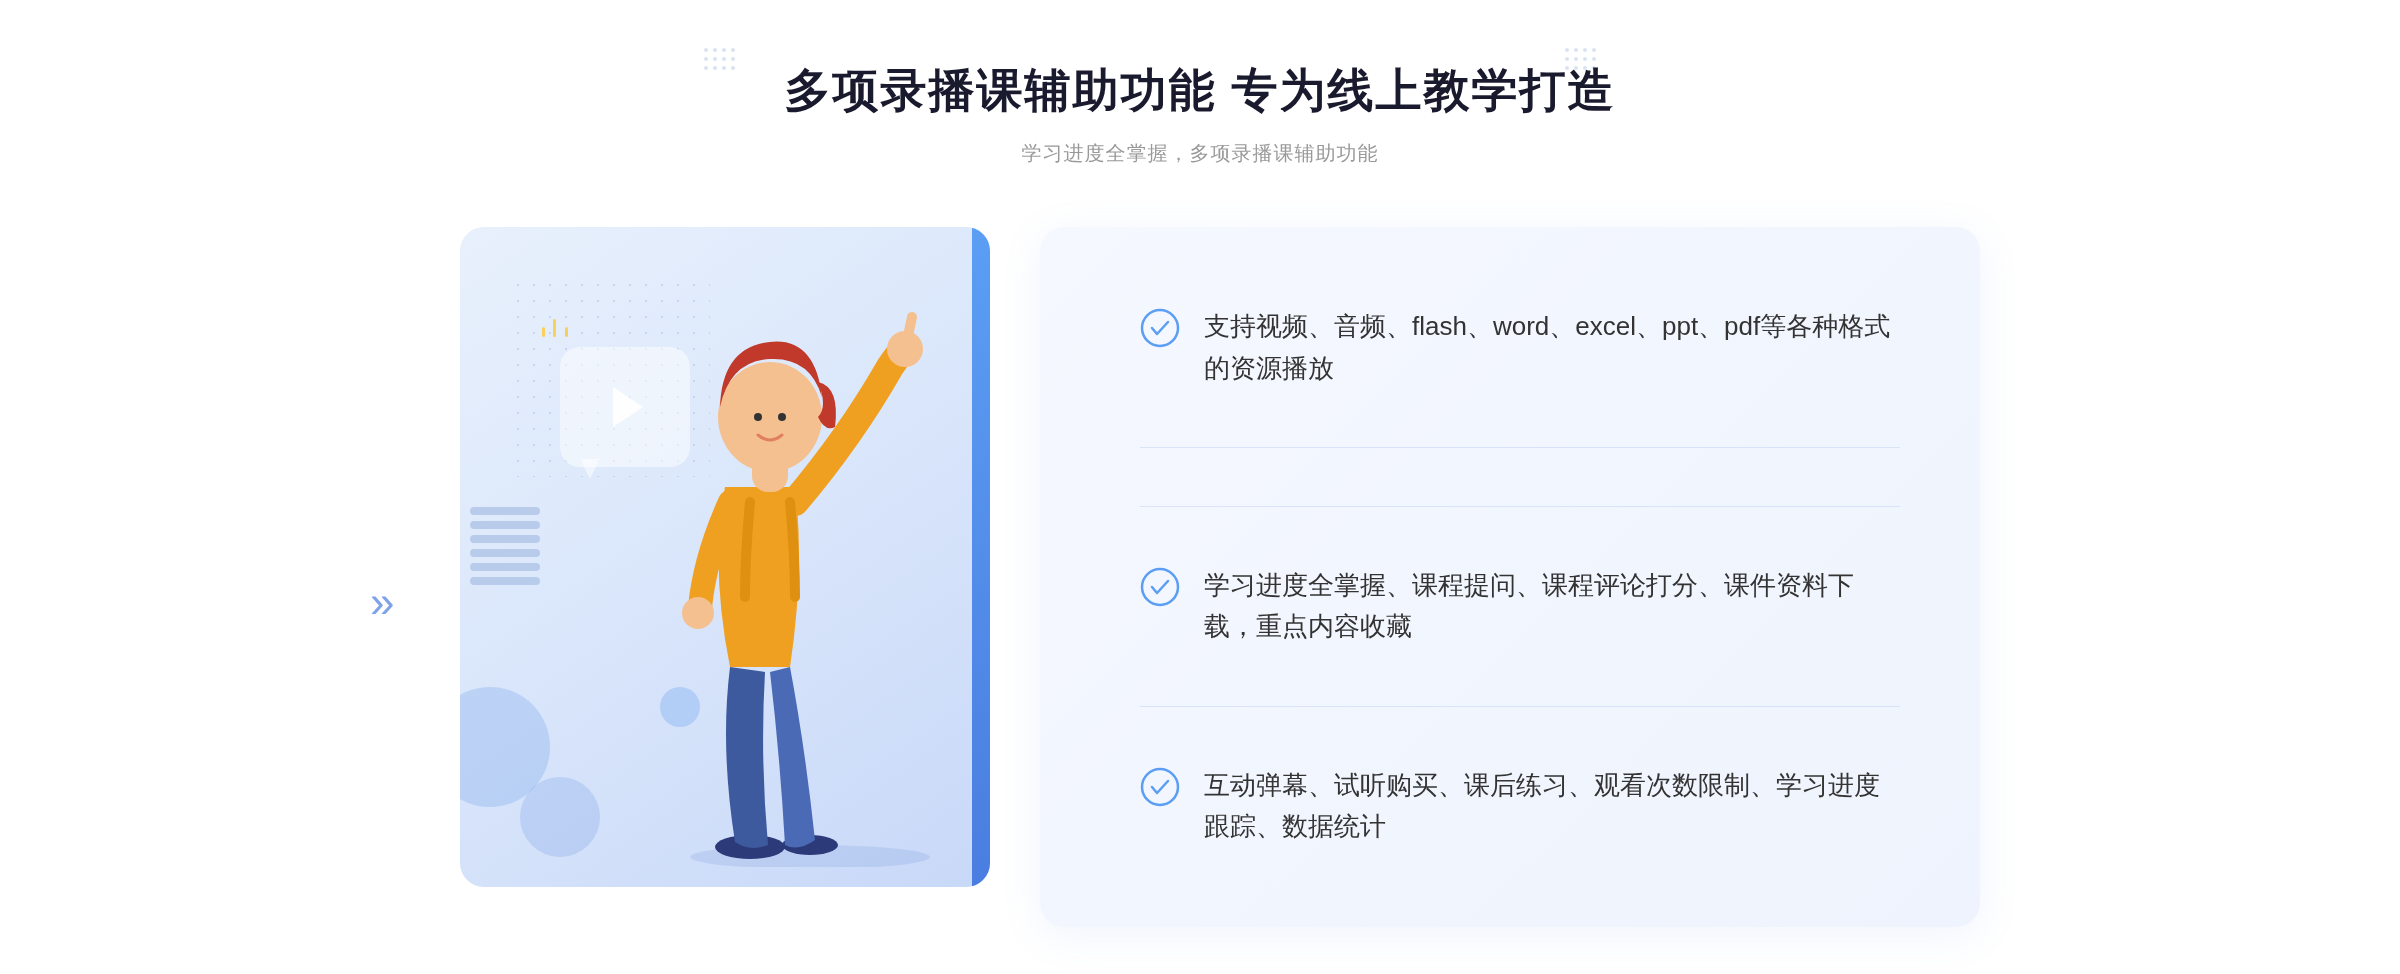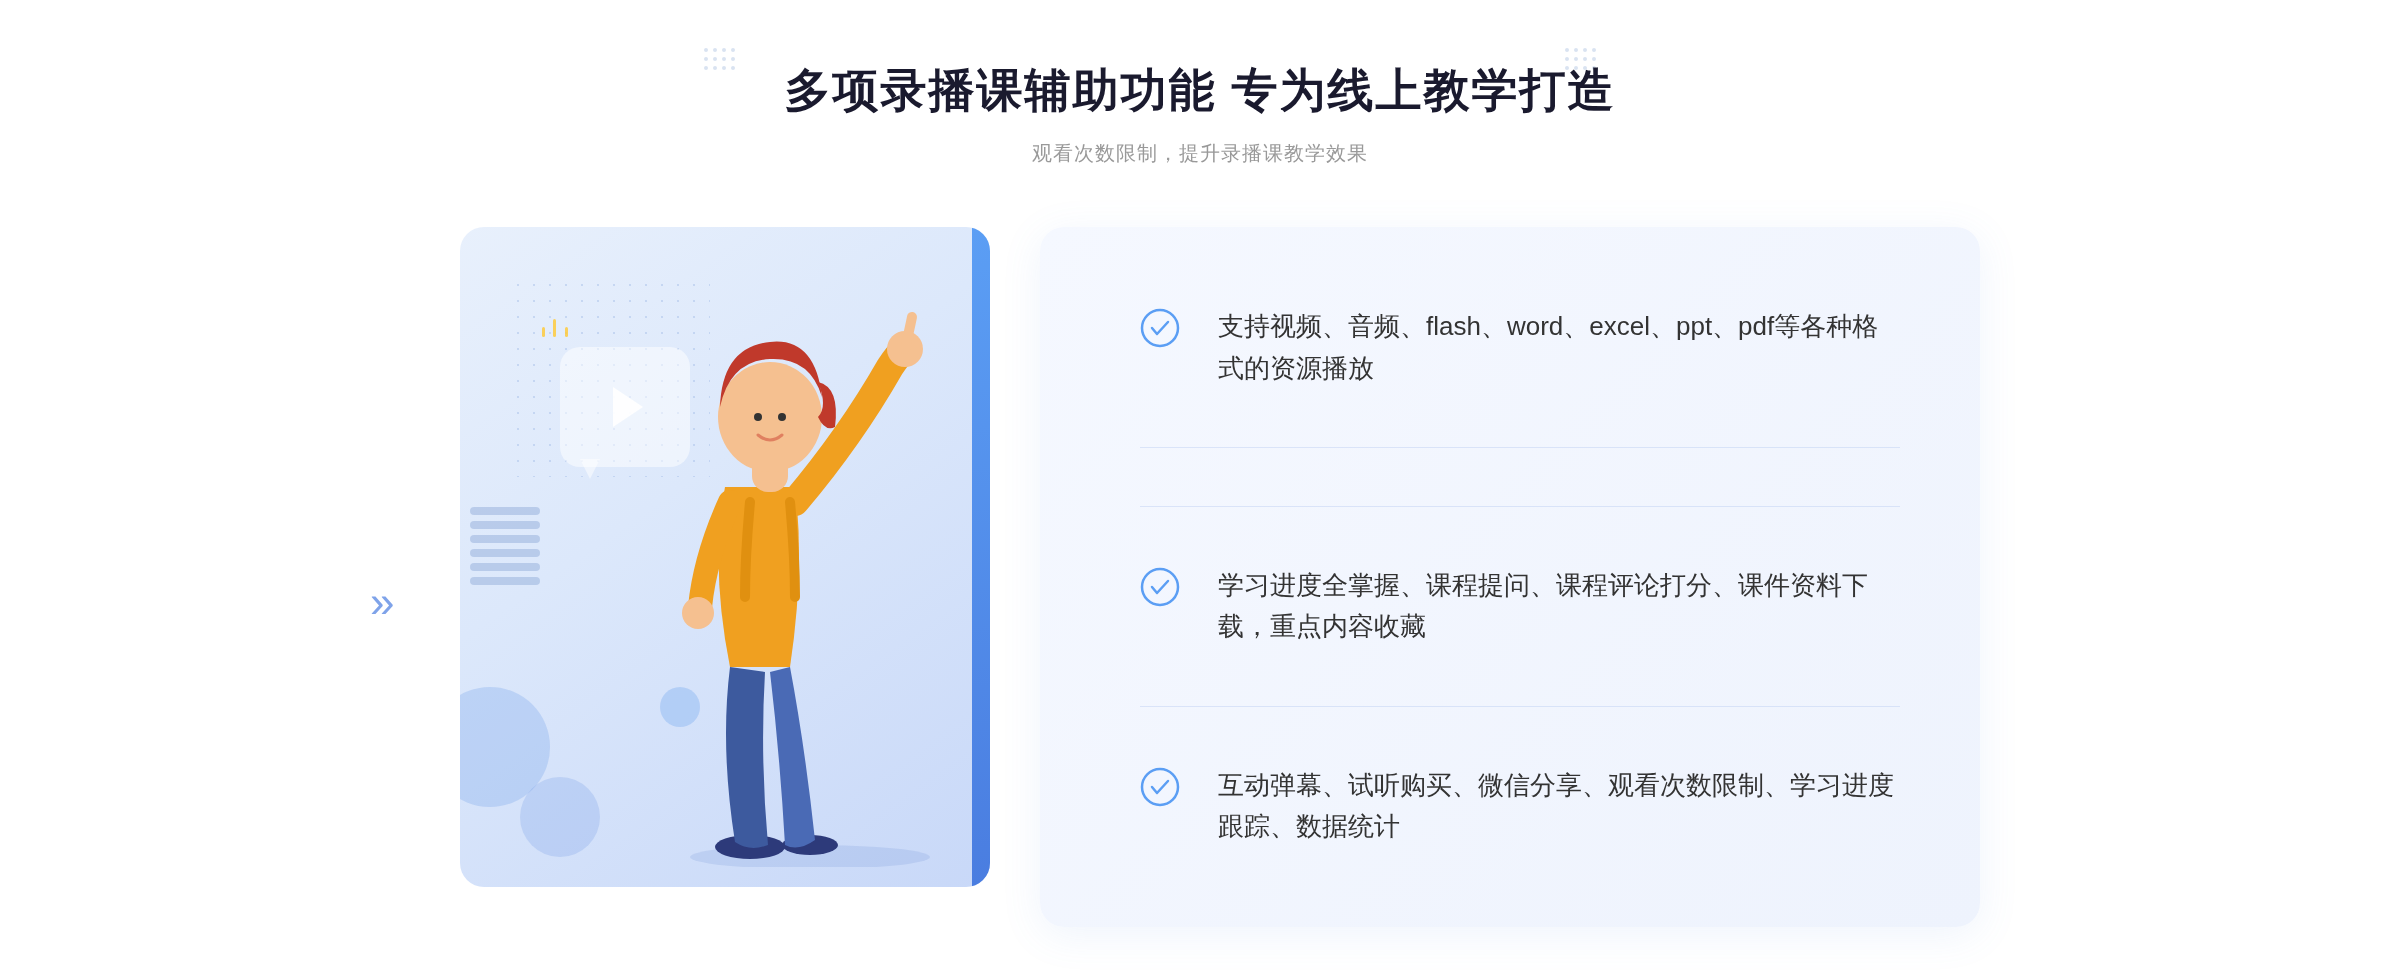--- a/index.html
+++ b/index.html
@@ -257,21 +257,21 @@
       display: flex;
       flex-direction: column;
       justify-content: space-around;
       height: 700px;
       box-shadow: 0 8px 40px rgba(100, 150, 230, 0.1);
     }
 
     .feature-item {
       display: flex;
       align-items: flex-start;
-      gap: 38px;
+      gap: 24px;
     }
 
     .check-icon {
       width: 40px;
       height: 40px;
       flex-shrink: 0;
       margin-top: 2px;
     }
 
     .check-icon svg {
@@ -343,21 +343,21 @@
     <div class="dot-row">
         <div class="dot-cell"></div>
         <div class="dot-cell"></div>
         <div class="dot-cell"></div>
         <div class="dot-cell"></div>
       </div>
   </div>
 
   <div class="header">
     <h1 class="main-title">多项录播课辅助功能 专为线上教学打造</h1>
-    <p class="sub-title">观看次数限制，提升录播课教学效果</p>
+    <p class="sub-title">学习进度全掌握，多项录播课辅助功能</p>
   </div>
 
   <div class="content-area">
 
     <div class="illustration-area">
 
       <div class="illus-bg-card">
 
         <div class="illus-dots"></div>
 
@@ -458,20 +458,20 @@
 
       <div class="feature-divider"></div>
 
       <div class="feature-item">
         <div class="check-icon">
           <svg viewBox="0 0 40 40" fill="none" xmlns="http://www.w3.org/2000/svg">
             <circle cx="20" cy="20" r="18" stroke="#5b9ef4" stroke-width="2.5"></circle>
             <path d="M12 20 L17 26 L28 14" stroke="#5b9ef4" stroke-width="2.5" stroke-linecap="round" stroke-linejoin="round"></path>
           </svg>
         </div>
-        <span class="feature-text">互动弹幕、试听购买、微信分享、观看次数限制、学习进度跟踪、数据统计</span>
+        <span class="feature-text">互动弹幕、试听购买、课后练习、观看次数限制、学习进度跟踪、数据统计</span>
       </div>
 
     </div>
 
   </div>
 
 </div>
 
 </body></html>

